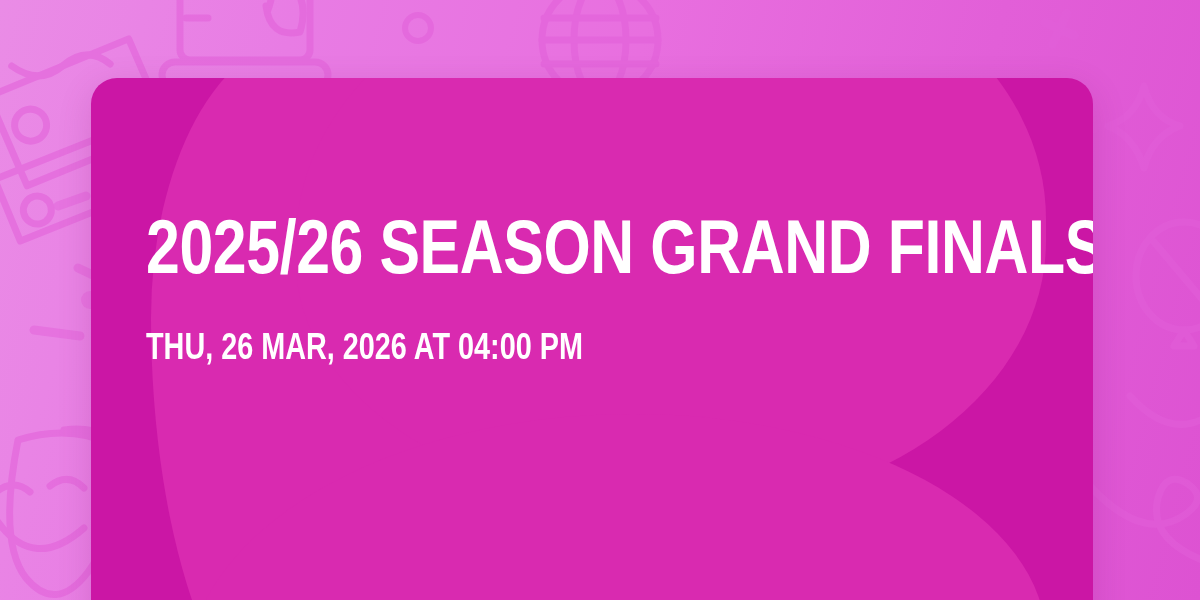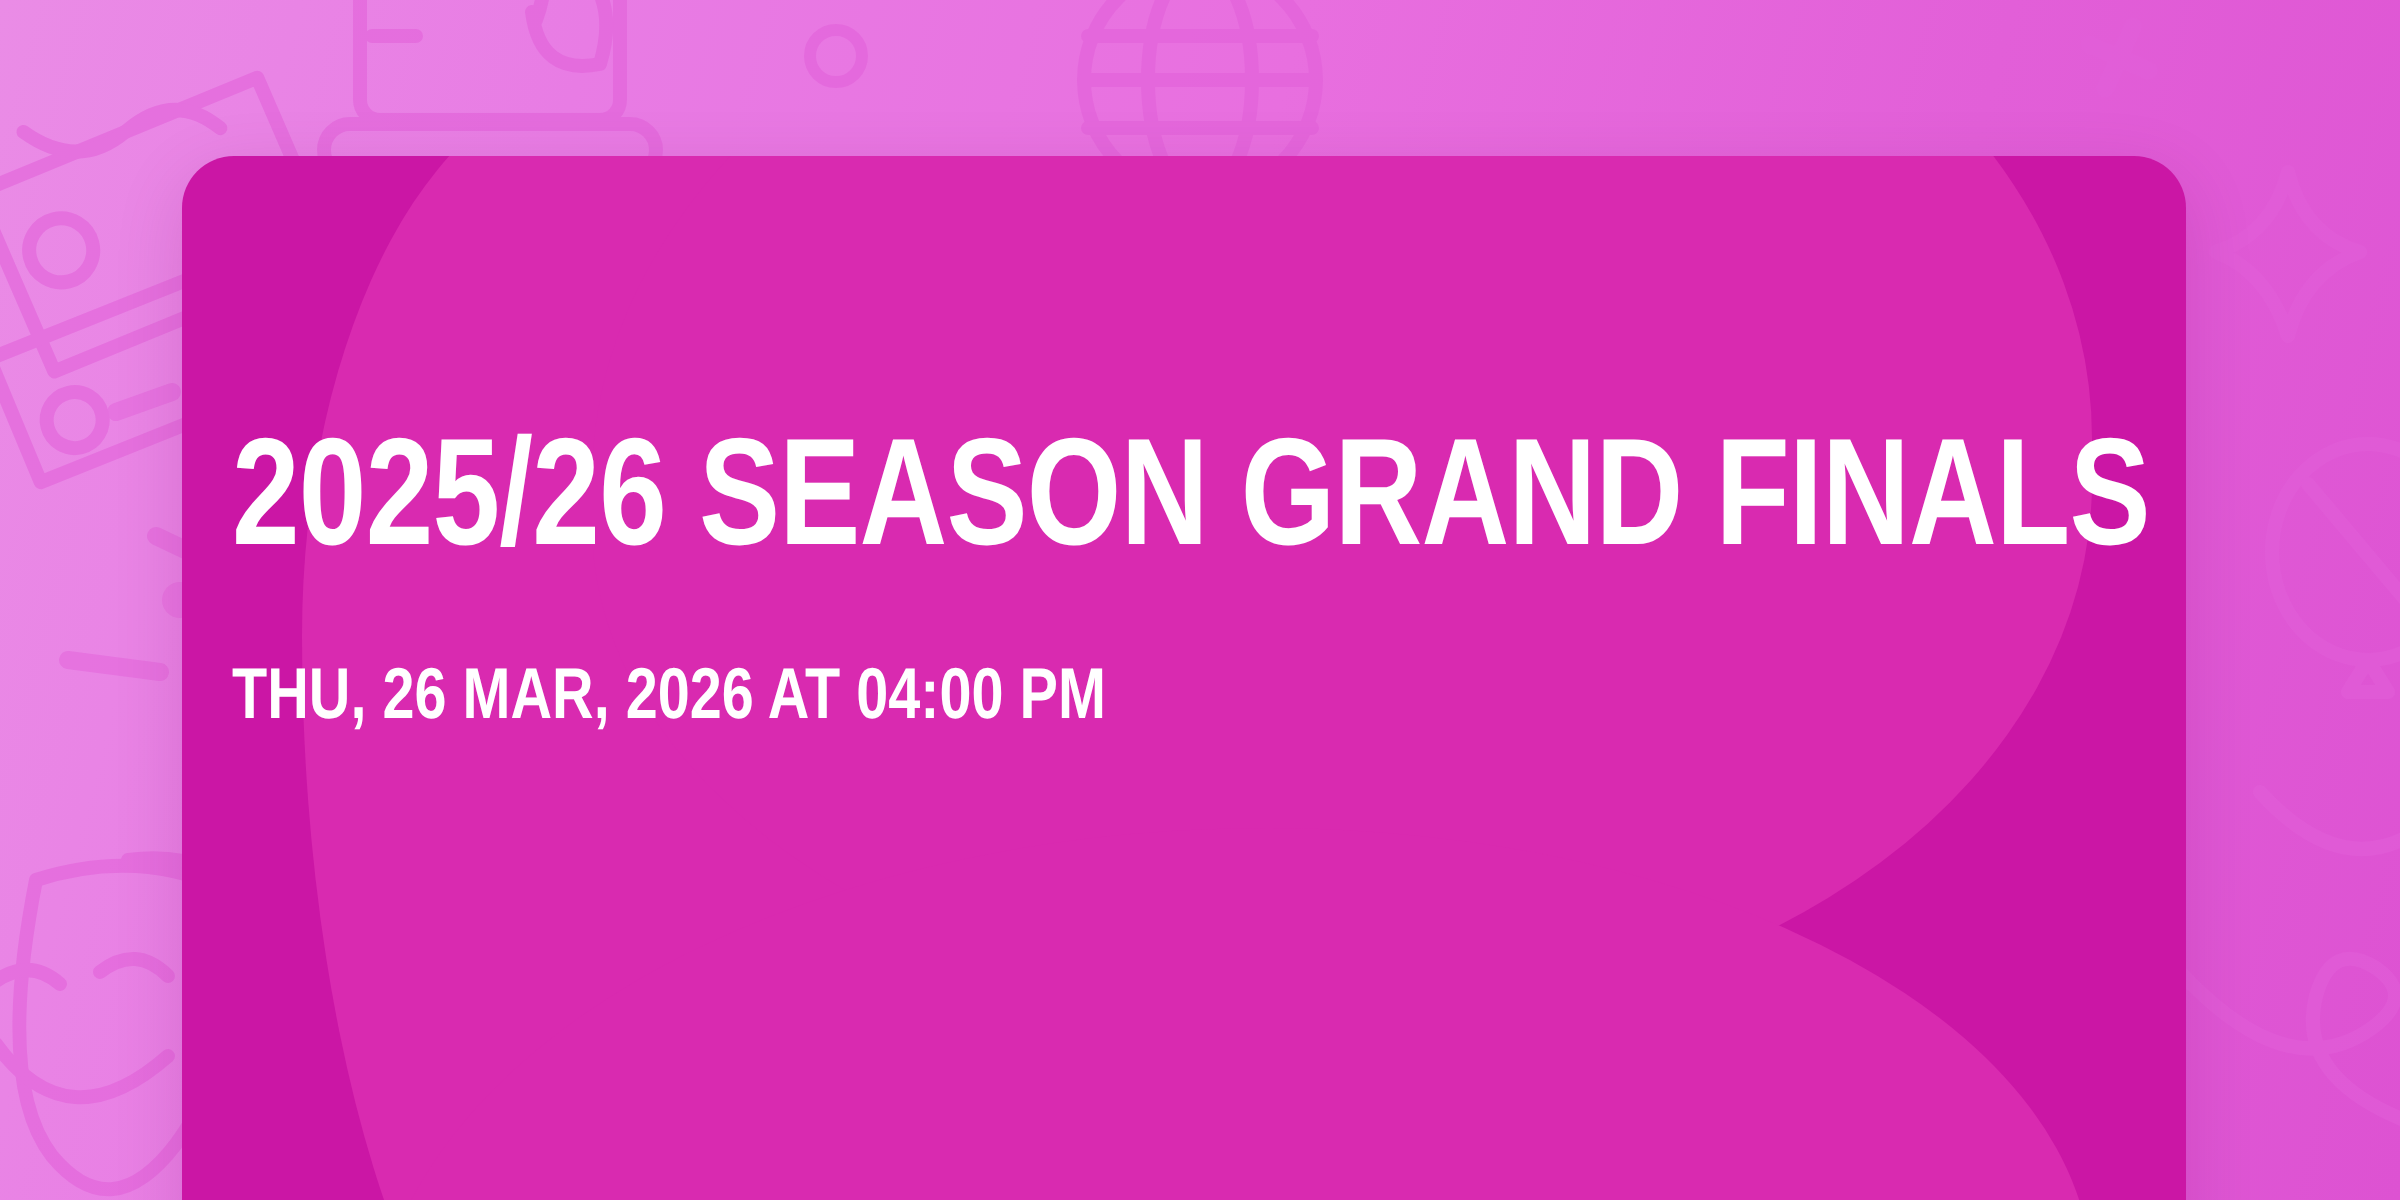--- a/index.html
+++ b/index.html
@@ -59,21 +59,21 @@
   .wm-stem {
     left:60px; top:-40px;
     width:330px; height:700px;
     background:#d92ab0;
     border-radius:46% 54% 52% 48% / 40% 44% 56% 60%;
   }
 
   
   #card-text {
     position:absolute;
-    left:25px; top:130px;
+    left:55px; top:130px;
     right:40px;
   }
 
   #event-title {
     font-family:"Liberation Sans Narrow", "Liberation Sans", sans-serif;
     font-weight:700;
     font-size:76px;
     line-height:1.02;
     letter-spacing:-0.5px;
     color:#ffffff;

